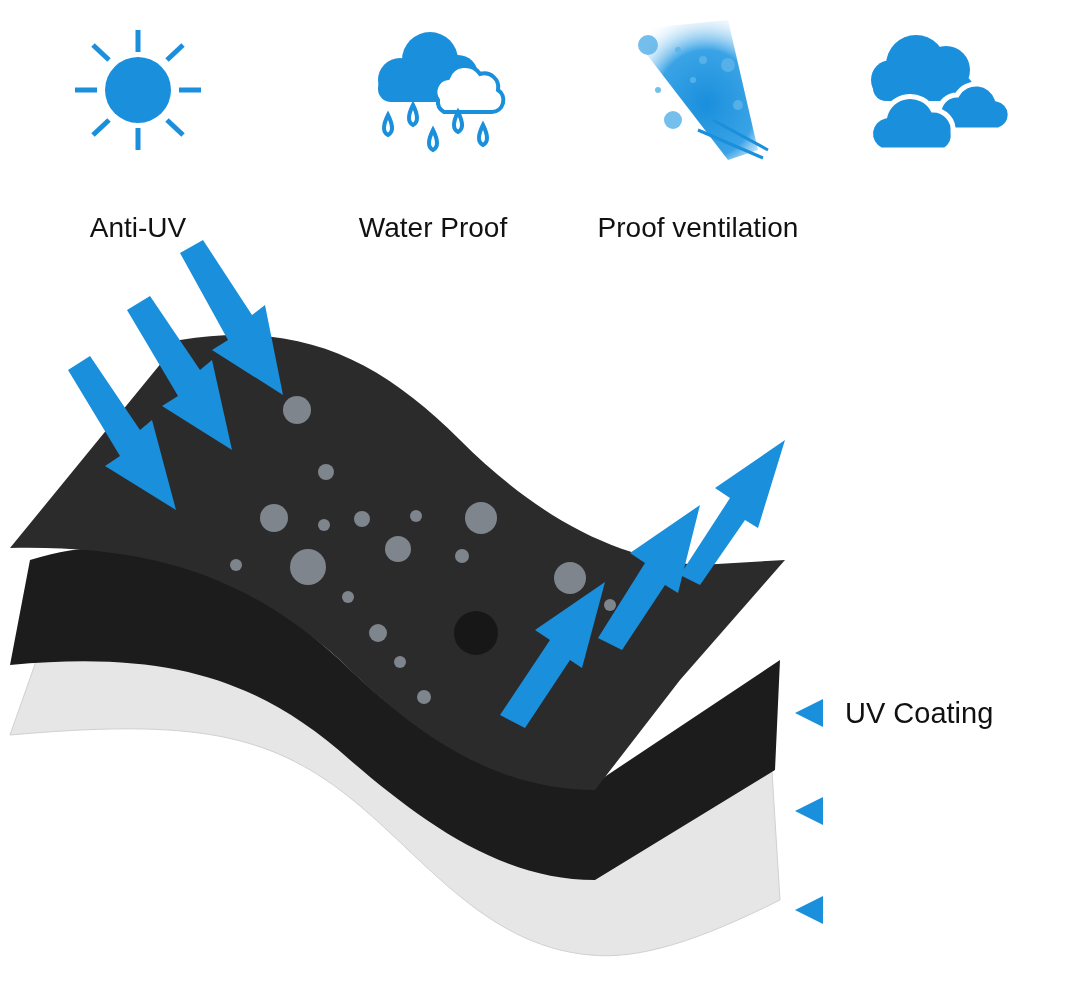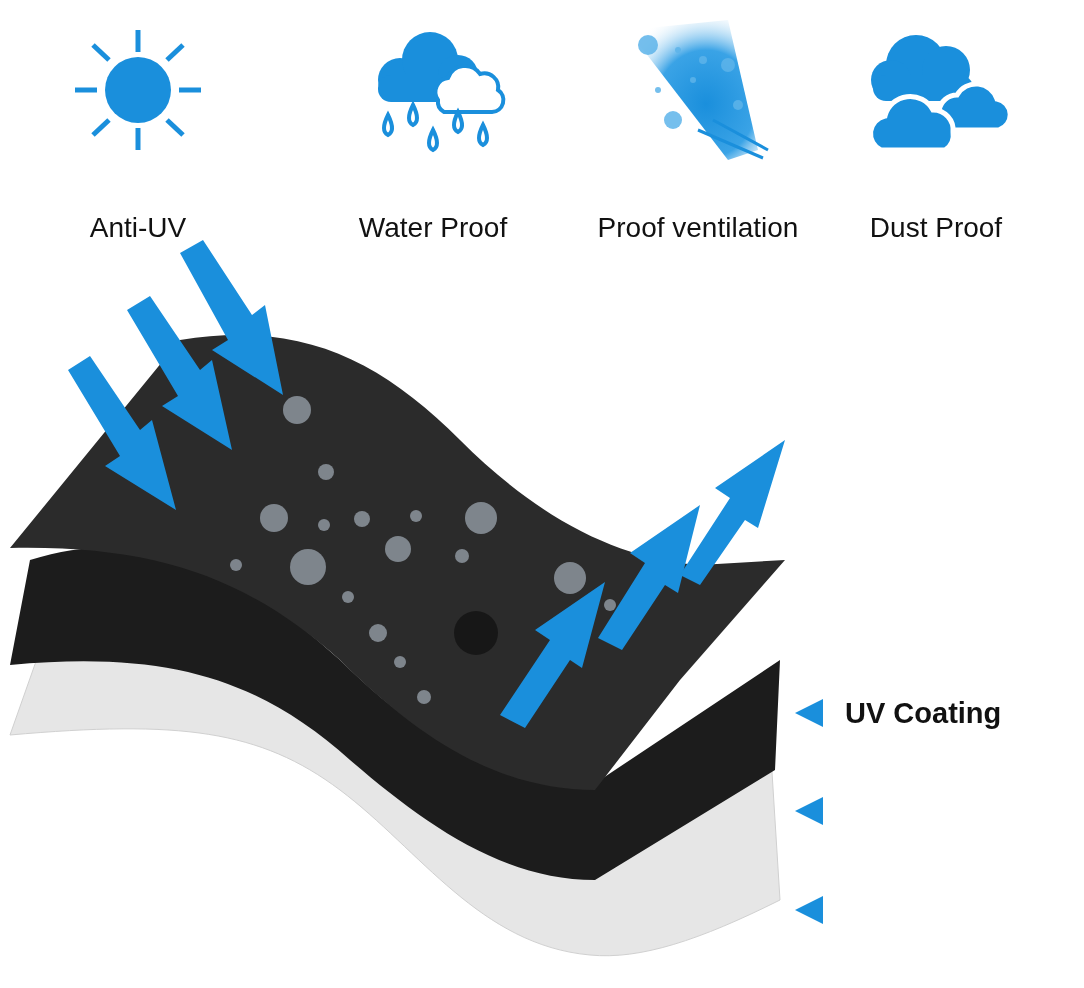--- a/index.html
+++ b/index.html
@@ -4,21 +4,21 @@
 <style>
   html, body { margin:0; padding:0; background:#ffffff; }
   body { width:1084px; height:988px; position:relative; overflow:hidden; font-family:"Liberation Sans", sans-serif; }
   .feature { position:absolute; top:0; width:240px; height:220px; }
   .feature svg { position:absolute; left:50%; transform:translateX(-50%); top:20px; }
   .feature .label { position:absolute; top:172px; left:0; width:100%; text-align:center; font-size:28px; color:#111;margin-top:40px; }
   #illus { position:absolute; left:0; top:230px; }
   .legend { position:absolute; left:795px; width:300px; height:40px; }
   .legend .tri { position:absolute; left:0; top:6px; width:0; height:0;
     border-top:14px solid transparent; border-bottom:14px solid transparent; border-right:28px solid #1a8fdc; }
-  .legend .ltext { position:absolute; left:50px; top:0; font-size:29px; color:#111; line-height:40px; white-space:nowrap;font-weight:bold; }
+  .legend .ltext { position:absolute; left:50px; top:0; font-size:29px; color:#111; line-height:40px; white-space:nowrap; }
 </style>
 </head>
 <body>
 
 <div class="feature" style="left:18px;">
   <svg width="150" height="140" viewBox="0 0 150 140">
     <g stroke="#1a8fdc" stroke-width="5" stroke-linecap="butt">
       <line x1="75" y1="10" x2="75" y2="32"></line>
       <line x1="75" y1="108" x2="75" y2="130"></line>
       <line x1="12" y1="70" x2="34" y2="70"></line>
@@ -89,21 +89,20 @@
       <circle cx="55" cy="45" r="30"></circle>
         <circle cx="30" cy="60" r="20"></circle>
         <circle cx="85" cy="50" r="24"></circle>
       <rect x="12" y="55" width="100" height="26" rx="13"></rect>
     </g>
     <g fill="#1a8fdc" stroke="#fff" stroke-width="5">
       <path d="M90 110 a18 18 0 0 1 6-35 a22 22 0 0 1 40 4 a16 16 0 0 1 2 31 z"></path>
       <path d="M20 130 a18 18 0 0 1 4-34 a26 26 0 0 1 48-6 a20 20 0 0 1 20 22 a18 18 0 0 1-8 18 z"></path>
     </g>
   </svg>
-  <div class="label">Dust Proof</div>
 </div>
 
 <svg id="illus" width="800" height="758" viewBox="0 230 800 758">
   <g>
     <path d="M40 650 C180 620 280 690 360 760 C450 840 520 860 600 870 L770 740 L780 900 C700 940 640 960 590 955 C480 945 420 850 340 790 C260 730 180 720 10 735 Z" fill="#e6e6e6" stroke="#d0d0d0"></path>
   </g>
   <g>
     <path d="M30 560 C160 520 250 580 340 660 C440 760 520 780 600 780 L780 660 L775 770 L595 880 C500 880 420 820 350 760 C260 680 170 650 10 665 Z" fill="#1c1c1c"></path>
   </g>
   <g>

